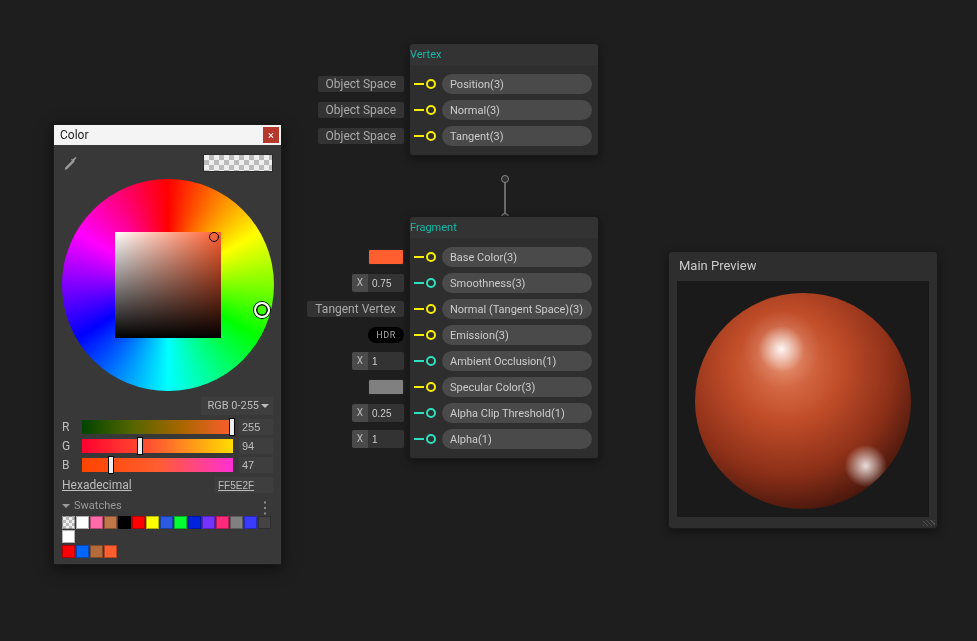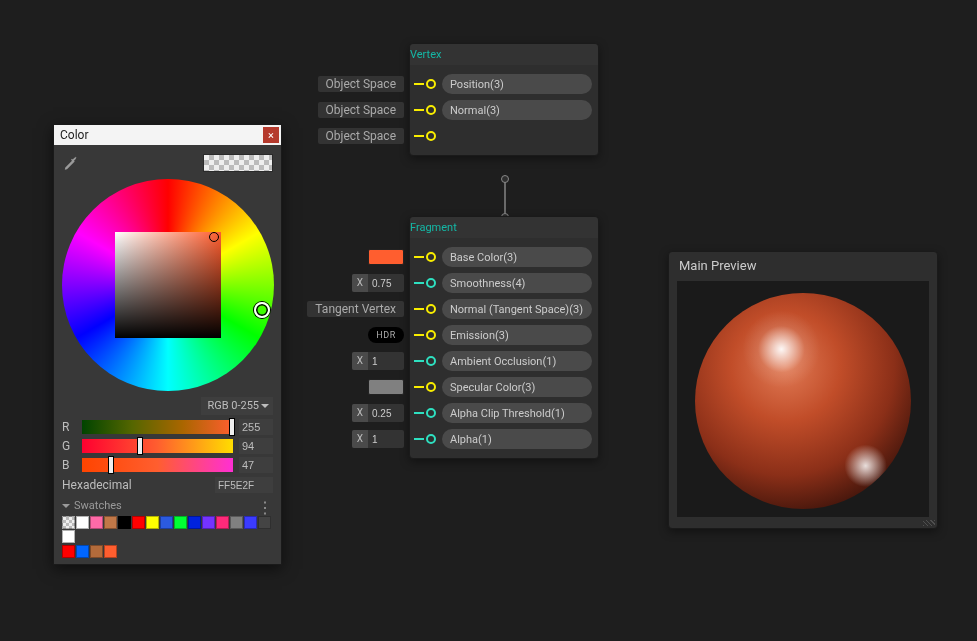--- a/index.html
+++ b/index.html
@@ -40,21 +40,21 @@
   .wheel-cursor{position:absolute;width:16px;height:16px;border:2px solid #fff;border-radius:50%;box-shadow:0 0 0 1.5px #000 inset,0 0 0 1px #000;transform:translate(-50%,-50%);left:200px;top:131px;}
   .sv-cursor{position:absolute;width:10px;height:10px;border:1.5px solid #000;border-radius:50%;transform:translate(-50%,-50%);left:152px;top:58px;}
   .mode-row{display:flex;justify-content:flex-end;margin:2px 0 4px;}
   .mode-select{background:var(--field-dark);color:var(--text);border:none;padding:2px 14px 2px 6px;height:18px;font-size:11px;position:relative;cursor:pointer;}
   .mode-select::after{content:"";position:absolute;right:4px;top:7px;border:4px solid transparent;border-top-color:var(--text);}
   .chan-row{display:flex;align-items:center;gap:6px;margin:3px 0;}
   .chan-label{width:14px;color:var(--text);}
   .chan-slider{flex:1;height:14px;position:relative;cursor:pointer;}
   .chan-thumb{position:absolute;top:-1px;height:16px;width:4px;background:#eee;outline:1px solid #000;}
   .chan-input{width:34px;height:16px;background:var(--field-dark);border:none;color:var(--text);text-align:left;padding:0 3px;font-size:11px;}
-  .hex-row{display:flex;align-items:center;gap:6px;margin-top:4px;}
+  .hex-row{display:flex;align-items:center;gap:6px;margin-top:4px;text-decoration:underline;}
   .hex-input{width:58px;height:16px;background:var(--field-dark);border:none;color:var(--text);padding:0 3px;font-size:10px;margin-left:auto;}
   .sw-header{display:flex;align-items:flex-end;justify-content:space-between;margin-top:6px;}
   .sw-title{display:flex;align-items:center;gap:4px;color:var(--text-dim);font-size:11px;cursor:pointer;}
   .sw-tri{display:inline-block;border:4px solid transparent;border-top-color:var(--text-dim);transform:translateY(2px);}
   .sw-dots{color:var(--text-dim);font-size:16px;line-height:8px;cursor:pointer;}
   .sw-grid{display:flex;flex-wrap:wrap;gap:1px;margin-top:4px;}
   .sw{width:13px;height:13px;cursor:pointer;border:1px solid rgba(0,0,0,0.3);}
   .sw.checker{
     background-image:linear-gradient(45deg,#bbb 25%,transparent 25%),linear-gradient(-45deg,#bbb 25%,transparent 25%),linear-gradient(45deg,transparent 75%,#bbb 75%),linear-gradient(-45deg,transparent 75%,#bbb 75%);
     background-size:6px 6px;background-position:0 0,0 3px,3px -3px,-3px 0;background-color:#eee;
@@ -191,20 +191,21 @@
           <span class="port-stub yellow"></span>
           <span class="port-dot yellow"></span>
           <div class="row-label">Normal(3)</div>
         </div>
         <div class="input-row">
           <div class="external">
             <div class="ext-pill">Object Space</div>
           </div>
           <span class="port-stub yellow"></span>
           <span class="port-dot yellow"></span>
+          <div class="row-label">Tangent(3)</div>
         </div>
       </div>
   </div>
 
   <div style="position:absolute;left:504px;top:179px;height:38px;width:2px;background:#6a6a6a">
     <div class="conn-dot" style="top:-4px"></div>
     <div class="conn-dot" style="bottom:-4px"></div>
   </div>
 
   <div class="node" style="left:409px;top:216px">
@@ -220,21 +221,21 @@
         </div>
         <div class="input-row">
           <div class="external">
             <div class="ext-num">
               <span class="x">X</span>
               <input value="0.75" style="">
             </div>
           </div>
           <span class="port-stub teal"></span>
           <span class="port-dot teal"></span>
-          <div class="row-label">Smoothness(4)</div>
+          <div class="row-label">Smoothness(3)</div>
         </div>
         <div class="input-row">
           <div class="external">
             <div class="ext-pill">Tangent Vertex</div>
           </div>
           <span class="port-stub yellow"></span>
           <span class="port-dot yellow"></span>
           <div class="row-label">Normal (Tangent Space)(3)</div>
         </div>
         <div class="input-row">

